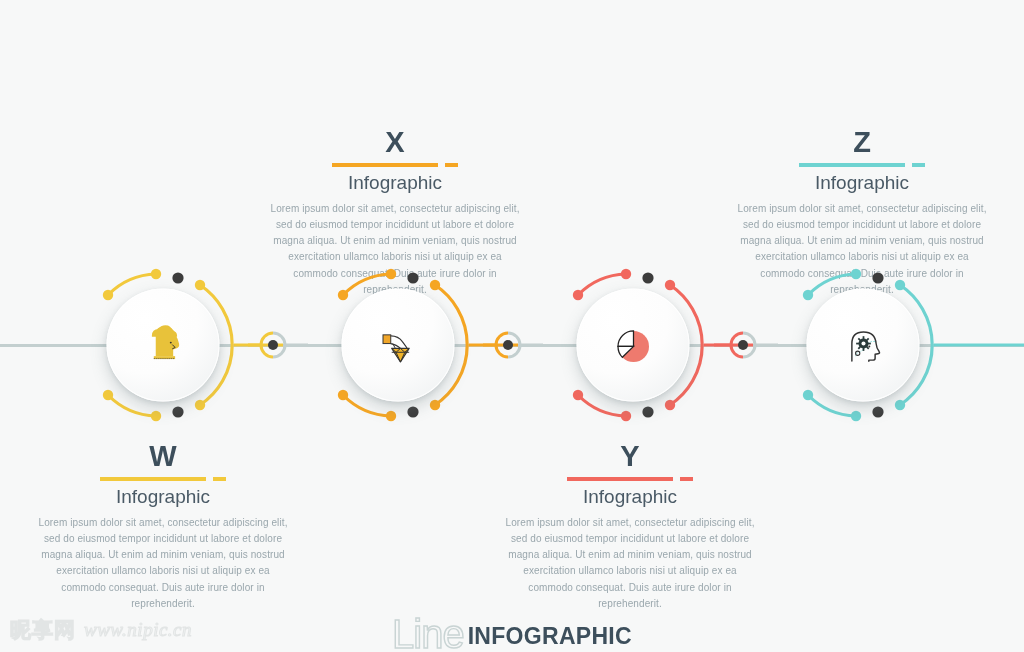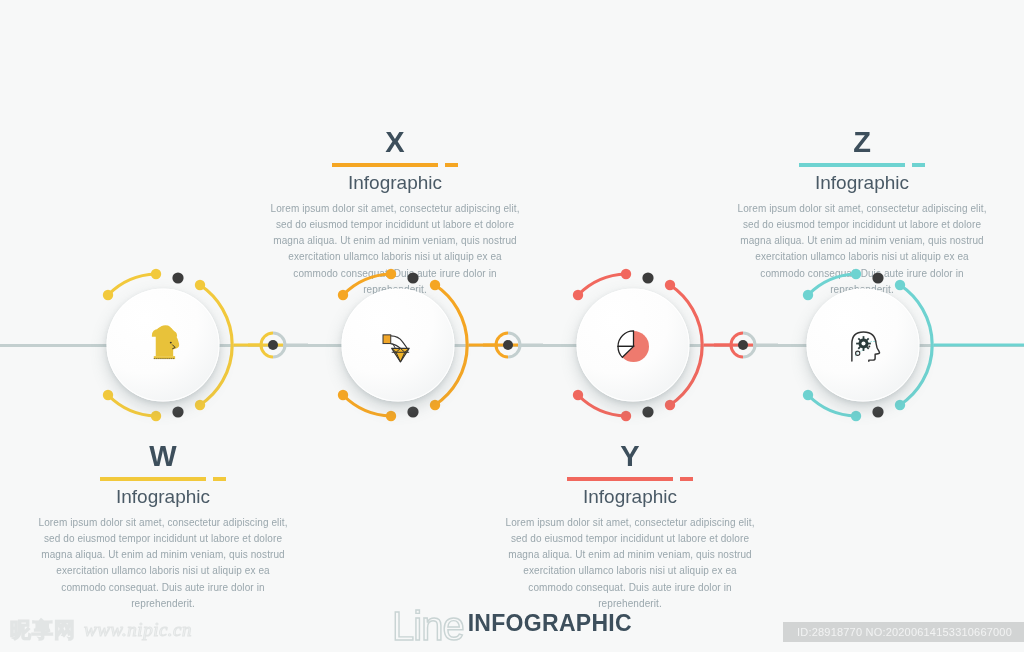--- a/index.html
+++ b/index.html
@@ -99,21 +99,21 @@
     letter-spacing: 0.1px;
   }
 
   
   .brand {
     position: absolute;
     left: 0; right: 0;
     bottom: 0;
     height: 44px;
     display: flex;
-    align-items: flex-start;
+    align-items: flex-end;
     justify-content: center;
     gap: 4px;
   }
   .brand .line-word {
     font-family: "Liberation Sans", sans-serif;
     font-size: 40px;
     font-weight: 300;
     color: transparent;
     -webkit-text-stroke: 1.4px #c9d4d4;
     line-height: 0.9;
@@ -363,15 +363,14 @@
 
   <div class="brand">
     <span class="line-word">Line</span>
     <span class="info-word">INFOGRAPHIC</span>
   </div>
 
   <div class="wm-left">
     <span class="cn">昵享网</span>
     <span class="url">www.nipic.cn</span>
   </div>
-  <div class="wm-right">ID:28918770 NO:20200614153310667000</div>
 
 </div>
 
 </body></html>

